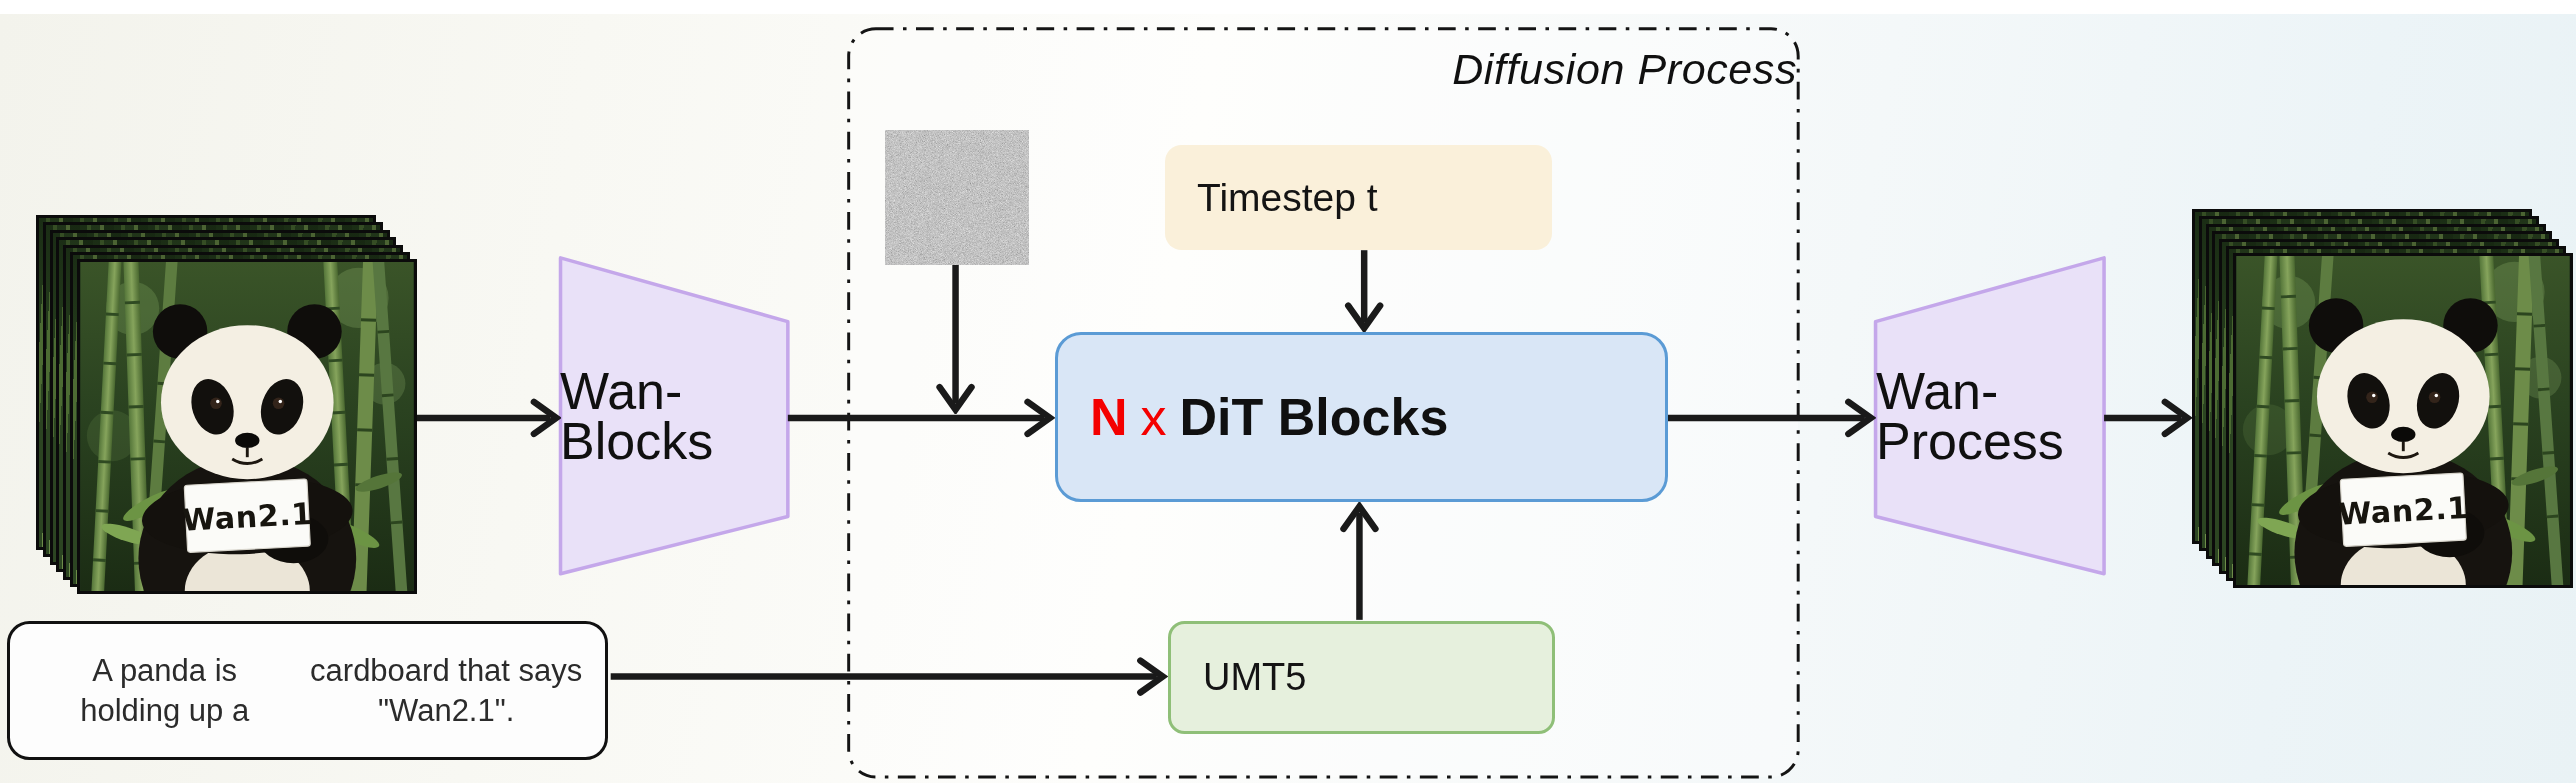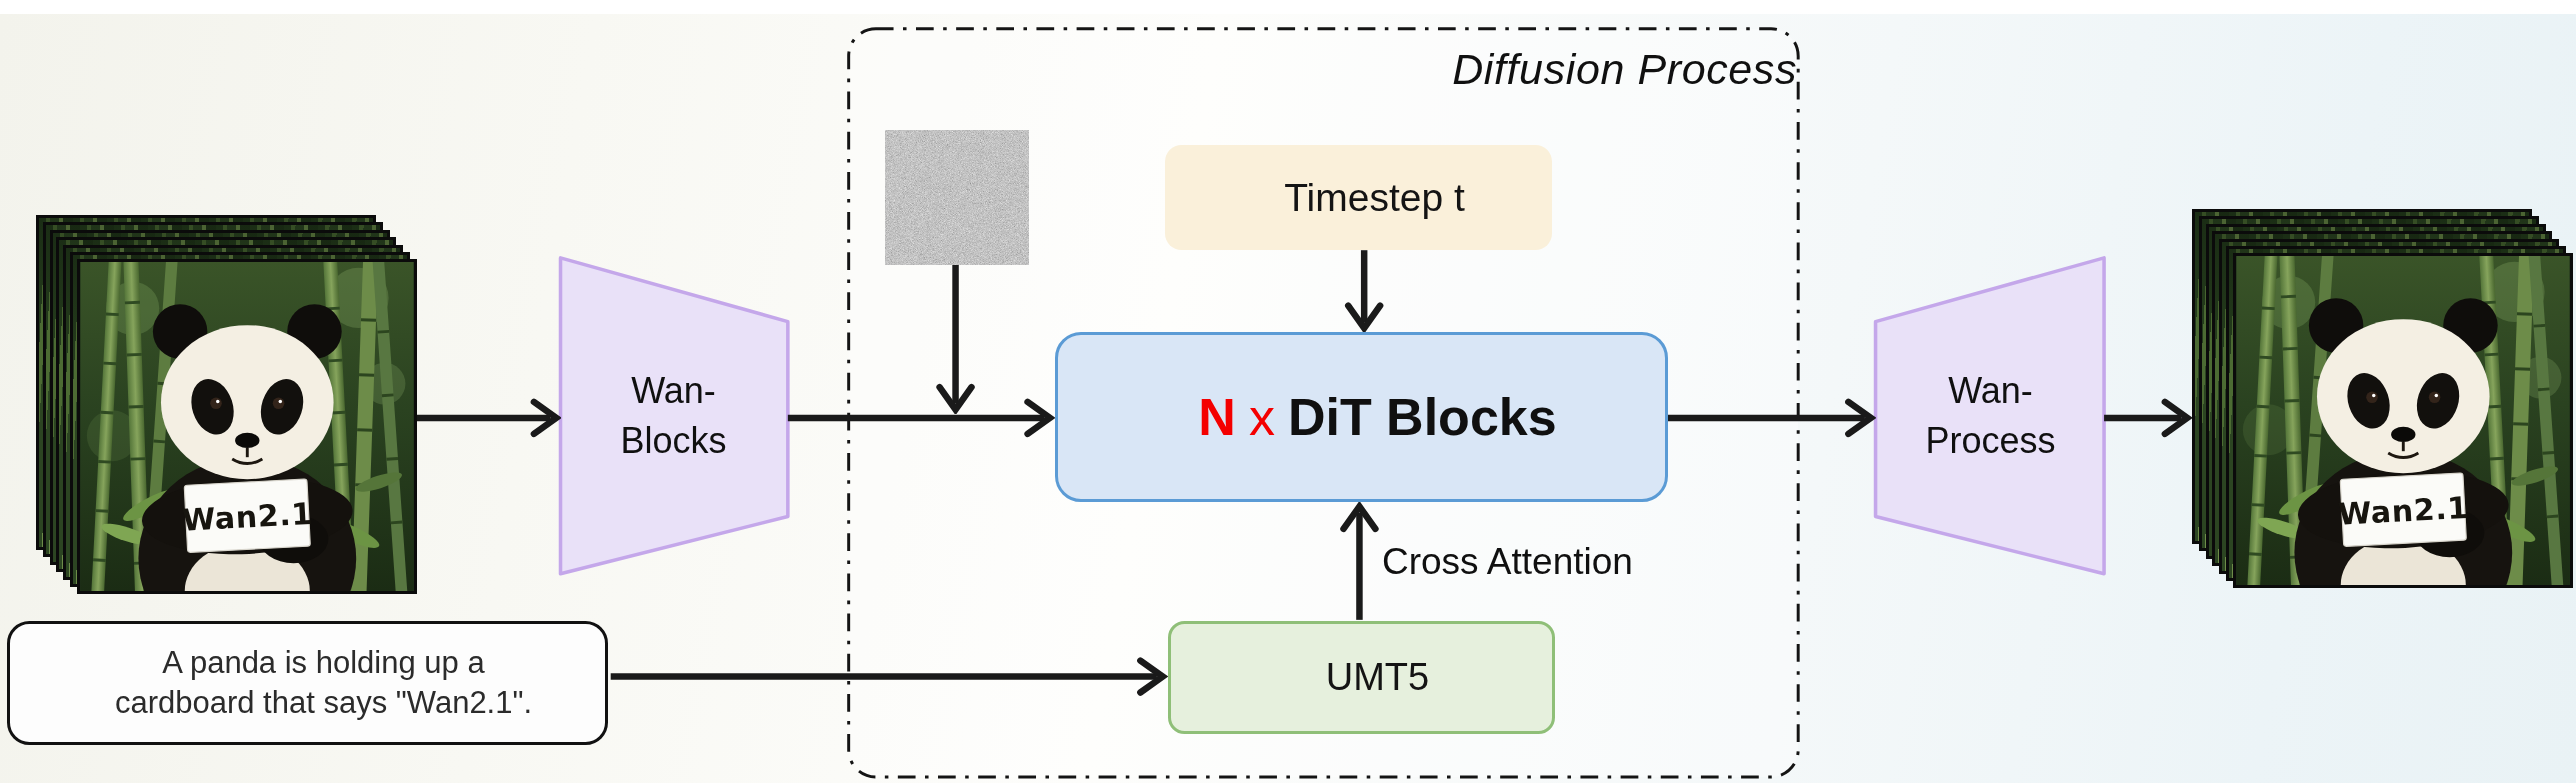--- a/index.html
+++ b/index.html
@@ -21,32 +21,32 @@
   .frame{
     position:absolute;width:340px;height:335px;box-sizing:border-box;
     border:3px solid #0b0b0b;
     background:
       linear-gradient(180deg,rgba(10,20,8,.35),rgba(10,20,8,0) 30%),
       repeating-linear-gradient(93deg,#243b1c 0 7px,#4c6b33 7px 11.2px,#2c4522 11.2px 20px,#6d8c49 20px 24px,#1f3318 24px 34px);
   }
   .frame.front{background:#1d2e18;}
   .frame.front svg{display:block;width:100%;height:100%;}
   
-  .node{display:flex;align-items:center;justify-content:center;box-sizing:border-box;z-index:3;text-align:center;padding-left:32px;}
+  .node{display:flex;align-items:center;box-sizing:border-box;z-index:3;text-align:center;padding-left:32px;}
   #timestep-box{left:1165px;top:131px;width:387px;height:105px;border-radius:16.5px;background:#faf0da;font-size:39px;font-weight:500;color:#141414;}
   #dit-box{left:1055px;top:318px;width:613px;height:170px;border-radius:26px;background:#d9e6f6;border:3.5px solid #5b9bd5;font-size:52px;font-weight:600;color:#101010;}
   #dit-box .n{color:#f40000;font-weight:800;margin-right:13px;}
   #dit-box .x{color:#f40000;font-weight:400;margin-right:13px;}
   #umt5-box{left:1168px;top:607px;width:387px;height:113px;border-radius:16.5px;background:#e6f0dd;border:3.5px solid #8fbf78;font-size:38px;font-weight:500;color:#141414;}
-  #prompt-box{left:7px;top:607px;width:601px;height:124px;border-radius:22.4px;background:#fdfdfd;border:3.5px solid #111;font-size:31px;line-height:40px;color:#2b2b2b;flex-direction:column;z-index:3;}
+  #prompt-box{left:7px;top:607px;width:601px;height:139px;border-radius:22.4px;background:#fdfdfd;border:3.5px solid #111;font-size:31px;line-height:40px;color:#2b2b2b;flex-direction:row;z-index:3;}
   
   .lbl{z-index:4;color:#101010;}
   #diffusion-title{left:1358px;top:31px;width:439px;text-align:right;font-size:43px;font-style:italic;font-weight:500;letter-spacing:0.6px;}
   #cross-attention{left:1382px;top:527px;font-size:37px;font-weight:500;}
-  .trap-label{text-align:center;font-size:36px;line-height:50px;font-weight:500;}
+  .trap-label{text-align:left;font-size:52px;line-height:50px;font-weight:500;}
   #encoder-label{left:560px;top:352px;width:227px;}
   #decoder-label{left:1876px;top:352px;width:229px;}
 </style>
 </head>
 <body>
 
 <div id="canvas">
 
   <svg width="0" height="0" style="position:absolute" aria-hidden="true">
     <defs>
@@ -193,21 +193,20 @@
   <div class="abs node" id="timestep-box">
     <span>Timestep t</span>
   </div>
 
   <div class="abs node" id="dit-box">
     <span class="n">N</span>
     <span class="x">x</span>
     <span>DiT Blocks</span>
   </div>
 
-  <div class="abs lbl" id="cross-attention">Cross Attention</div>
 
   <div class="abs node" id="umt5-box">
     <span>UMT5</span>
   </div>
 
   <div class="abs node" id="prompt-box">
     <div>A panda is holding up a</div>
     <div>cardboard that says "Wan2.1".</div>
   </div>
 

